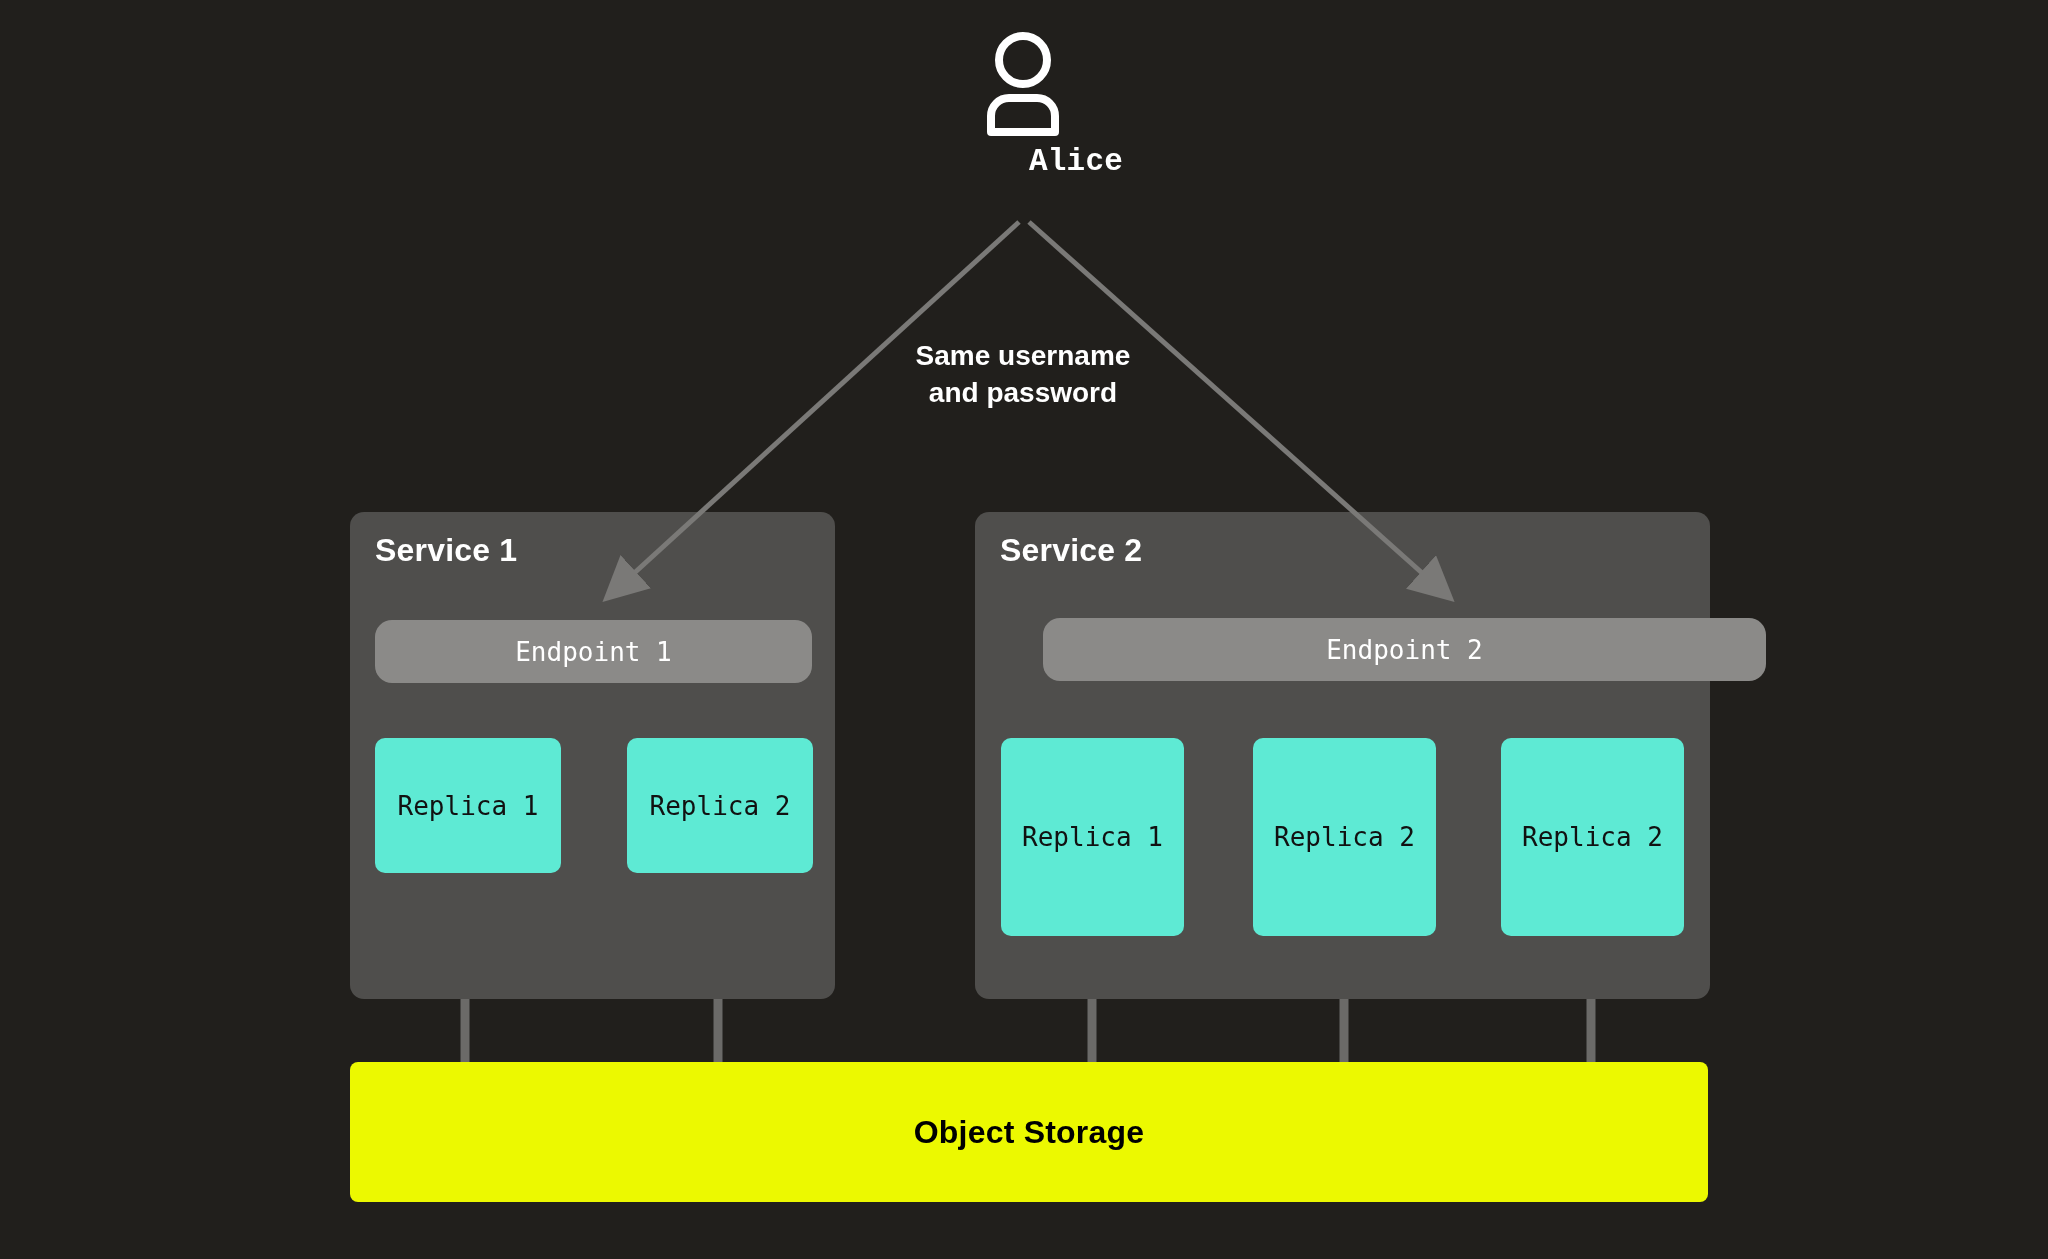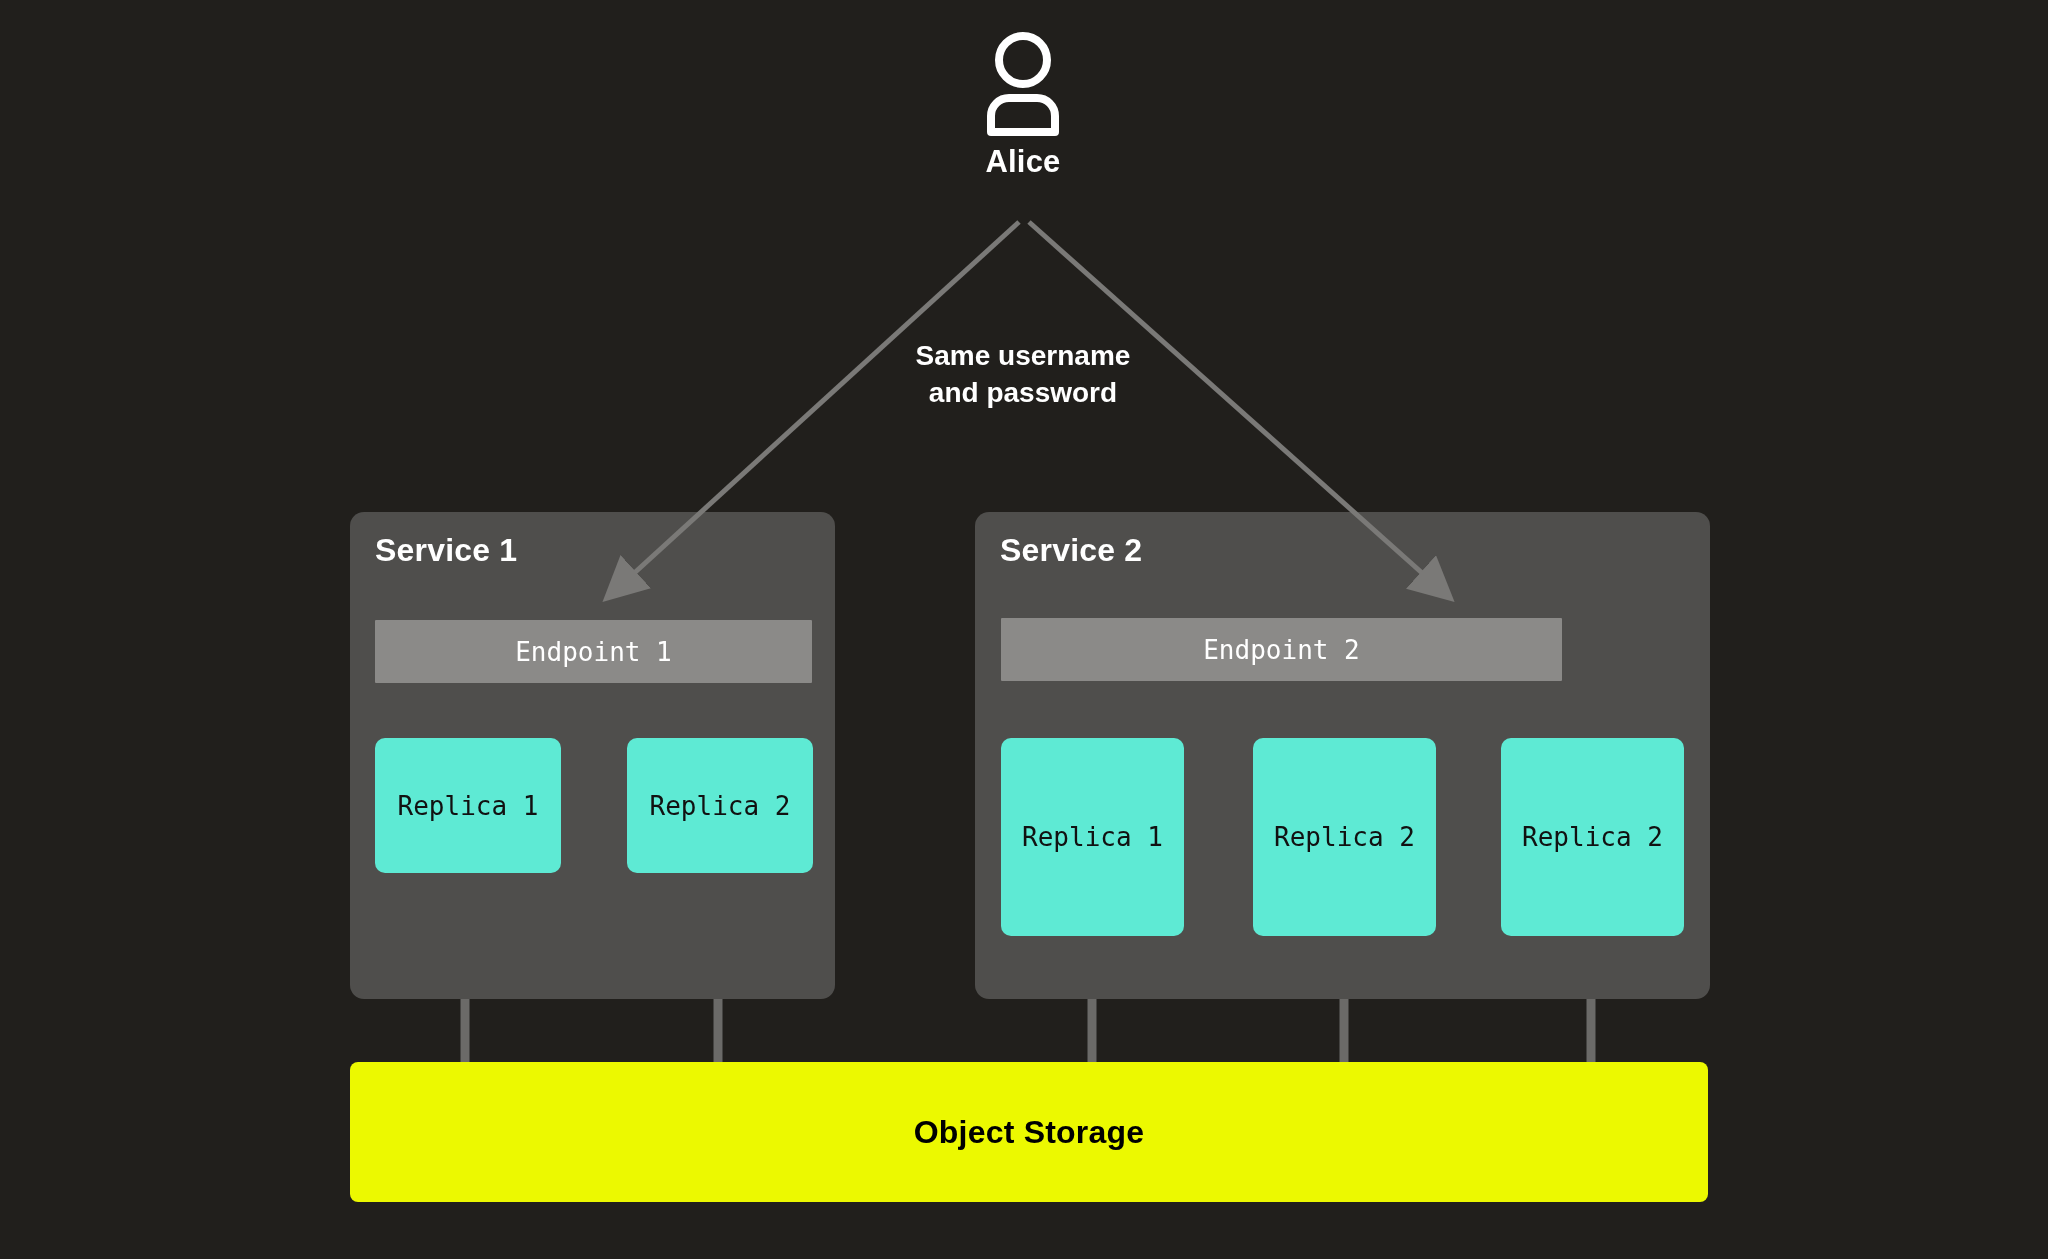--- a/index.html
+++ b/index.html
@@ -34,22 +34,23 @@
     pointer-events: none;
     z-index: 40;
   }
 
   
   .actor {
     position: absolute;
     left: 923px;
     top: 28px;
     width: 200px;
-    text-align: center;
+    text-align: right;
     z-index: 20;
+    font-family: Liberation Mono, monospace;
   }
   .actor-icon {
     display: block;
     margin: 0 auto;
   }
   .actor-label {
     margin-top: 8px;
     color: #ffffff;
     font-size: 31px;
     font-weight: bold;
@@ -87,31 +88,31 @@
     color: #ffffff;
     font-size: 32px;
     font-weight: bold;
     letter-spacing: 0.2px;
   }
 
   
   .endpoint {
     position: absolute;
     background: #8b8a88;
-    border-radius: 1px;
+    border-radius: 17px;
     color: #ffffff;
     font-family: "DejaVu Sans Mono", monospace;
     font-size: 26px;
     display: flex;
     align-items: center;
     justify-content: center;
     z-index: 25;
   }
   #endpoint-1 { left: 375px; top: 620px; width: 437px; height: 63px; }
-  #endpoint-2 { left: 1001px; top: 618px; width: 561px; height: 63px; }
+  #endpoint-2 { left: 1043px; top: 618px; width: 723px; height: 63px; }
 
   
   .replica {
     position: absolute;
     background: #5eead4;
     border-radius: 10px;
     color: #111111;
     font-family: "DejaVu Sans Mono", monospace;
     font-size: 26px;
     display: flex;

